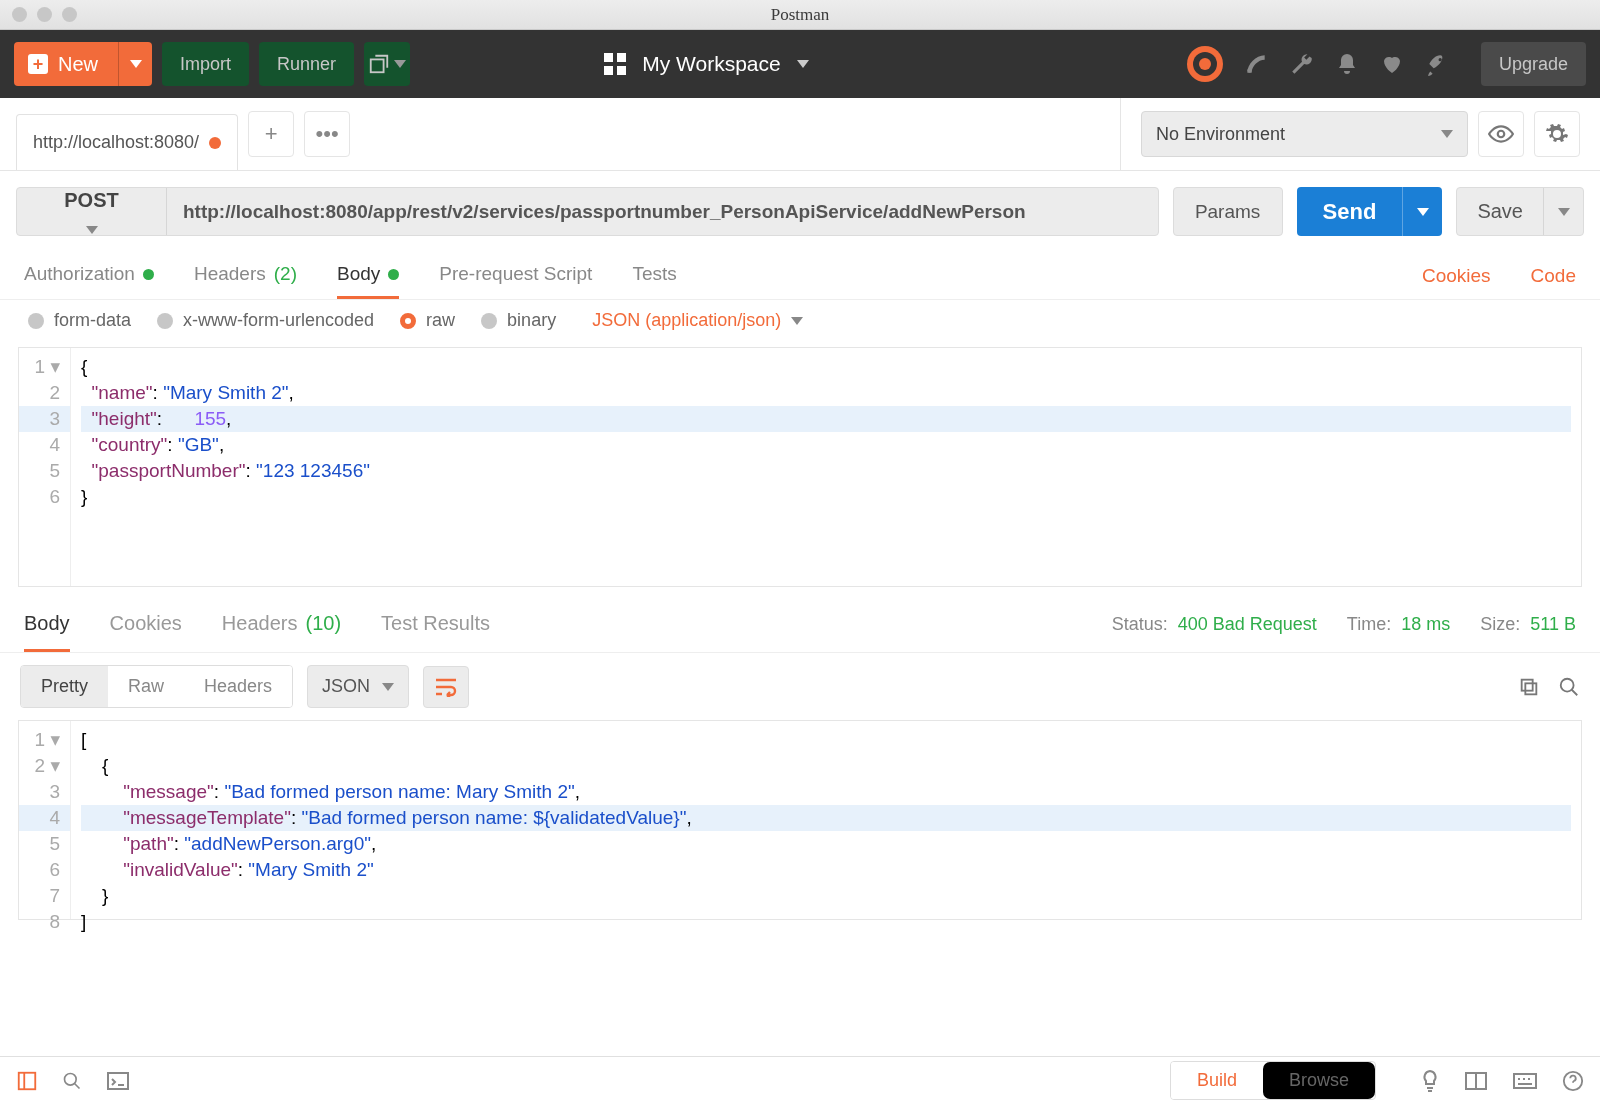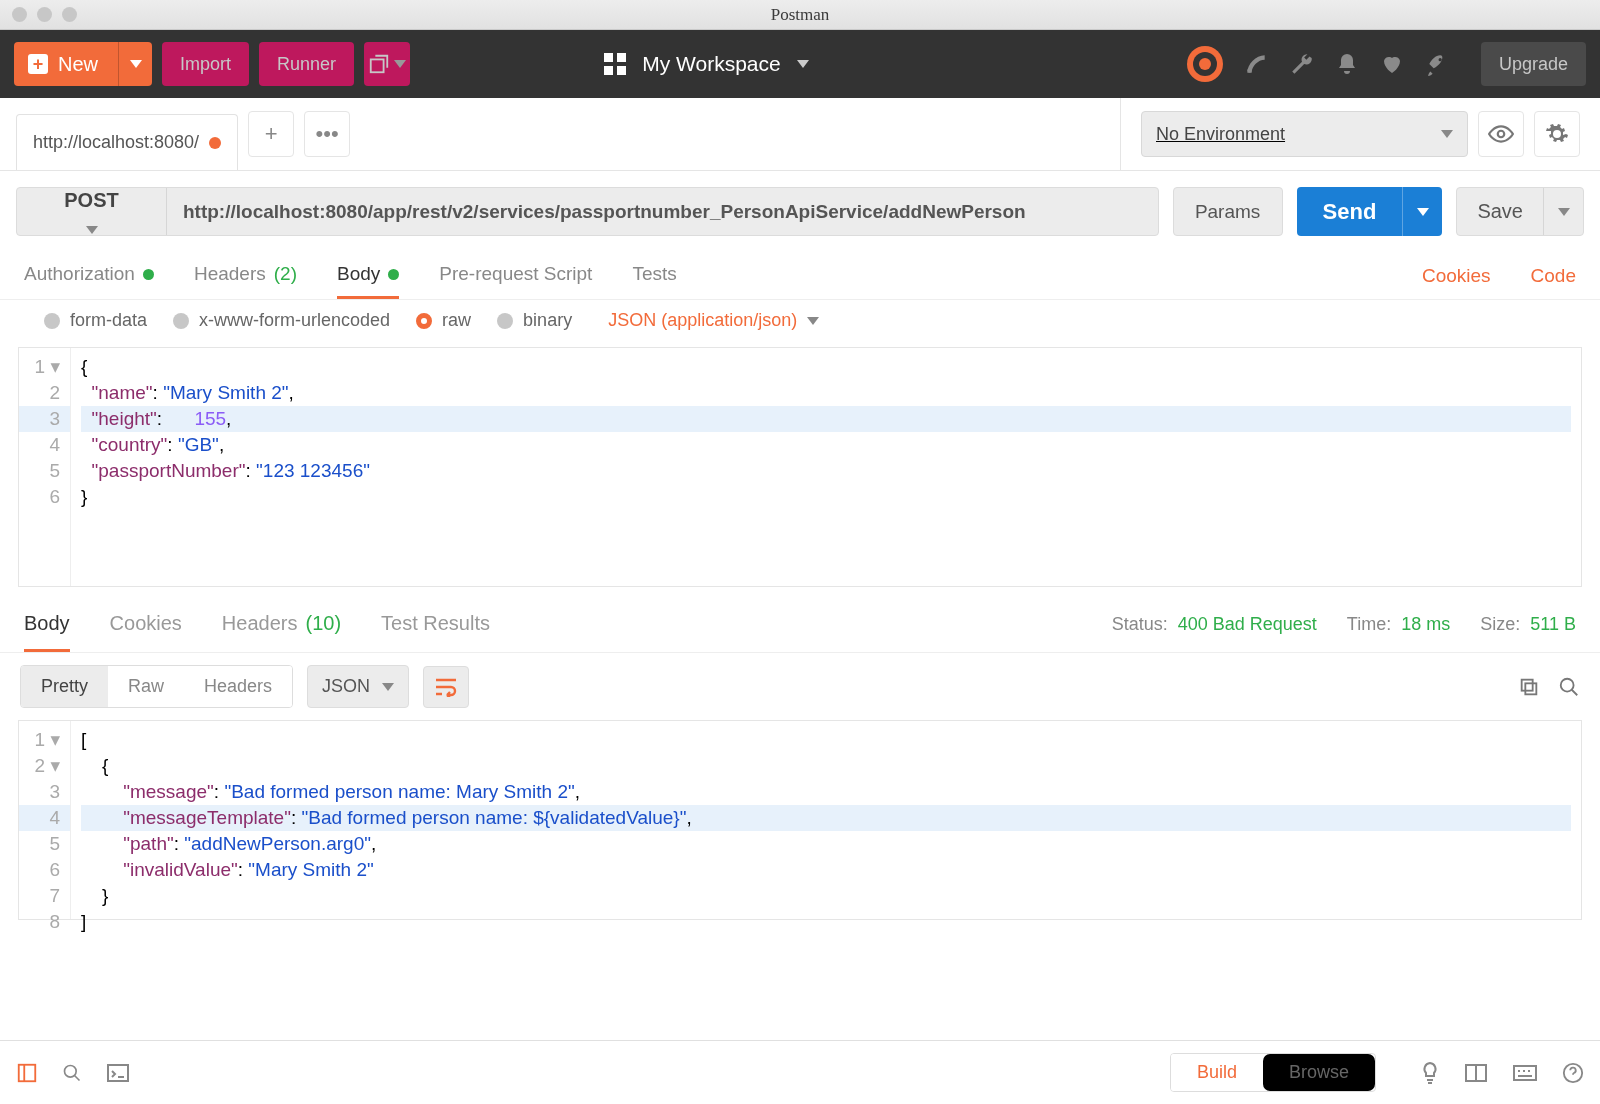--- a/index.html
+++ b/index.html
@@ -10,39 +10,39 @@
   .traffic { position:absolute; left:12px; display:flex; gap:10px;}
   .traffic span{ width:15px;height:15px;border-radius:50%; background:#c7c7c7;}
   .titlebar .title{ margin:0 auto; font-size:17px; color:#3a3a3a;font-family:Liberation Serif, serif;}
 
   
   .toolbar { height:68px; background:#333; display:flex; align-items:center; padding:0 14px; gap:10px;}
   .btn-new { display:flex; align-items:center; background:#f26b3a; color:#fff; border-radius:4px; overflow:hidden; height:44px;}
   .btn-new .main{ display:flex; align-items:center; gap:10px; padding:0 20px 0 14px; font-size:20px; font-weight:500;}
   .btn-new .plus{ width:20px;height:20px;background:#fff;color:#f26b3a;border-radius:3px;display:flex;align-items:center;justify-content:center;font-weight:bold;font-size:18px;}
   .btn-new .caret{ width:34px;display:flex;align-items:center;justify-content:center;border-left:1px solid rgba(0,0,0,.2);height:100%;}
-  .tool-btn { height:44px; background:#be185d; color:#c7c7c7; border-radius:4px; display:flex;align-items:center;justify-content:center; padding:0 18px; font-size:18px;}
+  .tool-btn { height:44px; background:#14532d; color:#c7c7c7; border-radius:4px; display:flex;align-items:center;justify-content:center; padding:0 18px; font-size:18px;}
   .tool-btn.sq{ width:46px; padding:0;}
   .workspace { margin:0 auto; color:#fff; font-size:21px; display:flex;align-items:center;gap:16px;}
   .ws-ico{ display:grid; grid-template-columns:9px 9px; grid-template-rows:9px 9px; gap:4px;}
   .ws-ico span{background:#fff;}
   .caret-down{ width:0;height:0;border-left:6px solid transparent;border-right:6px solid transparent;border-top:8px solid #ccc;}
   .toolbar .right{ margin-left:auto; display:flex; align-items:center; gap:20px; }
   .disc{ width:36px;height:36px;border-radius:50%;background:#f26b3a;position:relative;}
   .disc::after{content:"";position:absolute;inset:6px;border-radius:50%;background:#333;}
   .disc::before{content:"";position:absolute;inset:12px;border-radius:50%;background:#f26b3a;z-index:1;}
   .ticon{ color:#8a8a8a; font-size:24px;}
 
   
   .subheader{ display:flex; border-bottom:1px solid #e5e5e5; height:73px;}
   .subheader .left{ flex:0 0 1120px; display:flex; align-items:flex-end; padding:0 16px;}
   .tab{ height:56px; border:1px solid #e2e2e2; border-bottom:none; border-radius:4px 4px 0 0; background:#fff; display:flex;align-items:center; gap:10px; padding:8px 16px; font-size:18px; color:#555;}
   .dot-orange{ width:12px;height:12px;border-radius:50%;background:#f26b3a;}
   .sq-btn{ width:46px;height:46px;border:1px solid #e5e5e5;border-radius:4px;display:flex;align-items:center;justify-content:center;margin-left:10px;color:#888;font-size:22px; align-self:center;}
-  .subheader .right{ flex:1; border-left:1px solid #e5e5e5; display:flex;align-items:center;gap:10px;padding:0 20px;text-decoration:underline;}
+  .subheader .right{ flex:1; border-left:1px solid #e5e5e5; display:flex;align-items:center;gap:10px;padding:0 20px;}
   .env-select{ flex:1; height:46px; background:#ececec;border:1px solid #d8d8d8;border-radius:4px;display:flex;align-items:center;justify-content:space-between;padding:0 14px;color:#444;font-size:18px;}
 
   
   .reqrow{ display:flex; gap:14px; padding:16px; }
   .method-url{ flex:1; display:flex; border:1px solid #dcdcdc;border-radius:4px;overflow:hidden;background:#ececec;}
   .method{ width:150px; display:flex;align-items:center;justify-content:center;gap:14px;font-size:20px;font-weight:600;color:#444;border-right:1px solid #d6d6d6;flex-direction:column;}
   .url{ flex:1; display:flex;align-items:center;padding:0 16px;font-size:19px;color:#555;font-weight:bold;}
   .params{ width:110px;border:1px solid #dcdcdc;border-radius:4px;display:flex;align-items:center;justify-content:center;background:#ececec;font-size:19px;color:#555;}
   .send{ display:flex;border-radius:4px;overflow:hidden;}
   .send .main{ background:#1b7fd6;color:#fff;font-size:22px;font-weight:600;display:flex;align-items:center;padding:0 26px;}
@@ -55,21 +55,21 @@
   
   .rtabs{ display:flex; align-items:center; padding:0 24px; gap:40px; border-bottom:1px solid #eee; height:48px;}
   .rtab{ font-size:19px; color:#888; display:flex;align-items:center;gap:8px; height:100%; border-bottom:3px solid transparent;}
   .rtab.active{ color:#333; border-bottom-color:#f26b3a;}
   .dot-green{width:11px;height:11px;border-radius:50%;background:#2fae4a;}
   .count-green{color:#2fae4a;}
   .rtabs .spacer{flex:1;}
   .link-orange{ color:#f26b3a; font-size:19px;}
 
   
-  .btyperow{ display:flex;align-items:center;gap:26px;padding:10px 44px;}
+  .btyperow{ display:flex;align-items:center;gap:26px;padding:10px 28px;}
   .radio{ display:flex;align-items:center;gap:10px;font-size:18px;color:#666;}
   .radio .r{ width:16px;height:16px;border-radius:50%;background:#c7c7c7;}
   .radio.active .r{ background:#fff;border:5px solid #f26b3a;}
   .ctype{ color:#f26b3a; font-size:18px; display:flex;align-items:center;gap:10px; margin-left:10px;}
 
   
   .editor{ border:1px solid #e5e5e5; margin:6px 18px 10px; height:240px; font-family: ui-monospace,Menlo,Consolas,monospace; font-size:19px; display:flex;}
   .gutter{ width:52px;background:#fff;border-right:1px solid #eee;color:#aaa;text-align:right;padding:6px 10px;line-height:26px;}
   .code{ flex:1;padding:6px 10px;line-height:26px;white-space:pre;}
   .code .key{color:#8c2d6b;}
@@ -91,21 +91,21 @@
   .seg div{padding:10px 20px;background:#fff;color:#888;font-size:18px;}
   .seg div.active{background:#ececec;color:#444;font-weight:500;}
   .jsonsel{ margin-left:14px;border:1px solid #ddd;border-radius:4px;background:#ececec;padding:10px 14px;display:flex;align-items:center;gap:12px;color:#555;font-size:18px;}
   .wrapbtn{ margin-left:14px;border:1px solid #ddd;border-radius:4px;background:#ececec;width:46px;height:42px;display:flex;align-items:center;justify-content:center;color:#f26b3a;}
   .rtoolbar .right{margin-left:auto;display:flex;gap:18px;color:#777;}
 
   
   .editor2{ border:1px solid #e5e5e5; margin:0 18px 10px; height:200px; font-family: ui-monospace,Menlo,Consolas,monospace; font-size:19px; display:flex;}
 
   
-  .bottom{ position:absolute; bottom:0; left:0; right:0; height:64px; border-top:1px solid #e0e0e0;background:#fff;display:flex;align-items:center;padding:0 16px;gap:24px;color:#888;}
+  .bottom{ position:absolute; bottom:0; left:0; right:0; height:48px; border-top:1px solid #e0e0e0;background:#fff;display:flex;align-items:center;padding:0 16px;gap:24px;color:#888;}
   .bottom .switch{ margin-left:auto; display:flex;border:1px solid #ddd;border-radius:4px;overflow:hidden;}
   .bottom .switch div{padding:8px 26px;font-size:18px;}
   .sw-build{background:#fff;color:#f26b3a;}
   .sw-browse{background:#000000;color:#666;border-radius:7px;}
   .bicon{font-size:20px;}
   .book{color:#f26b3a;}
 
   svg{display:block;}
 </style>
 </head>

